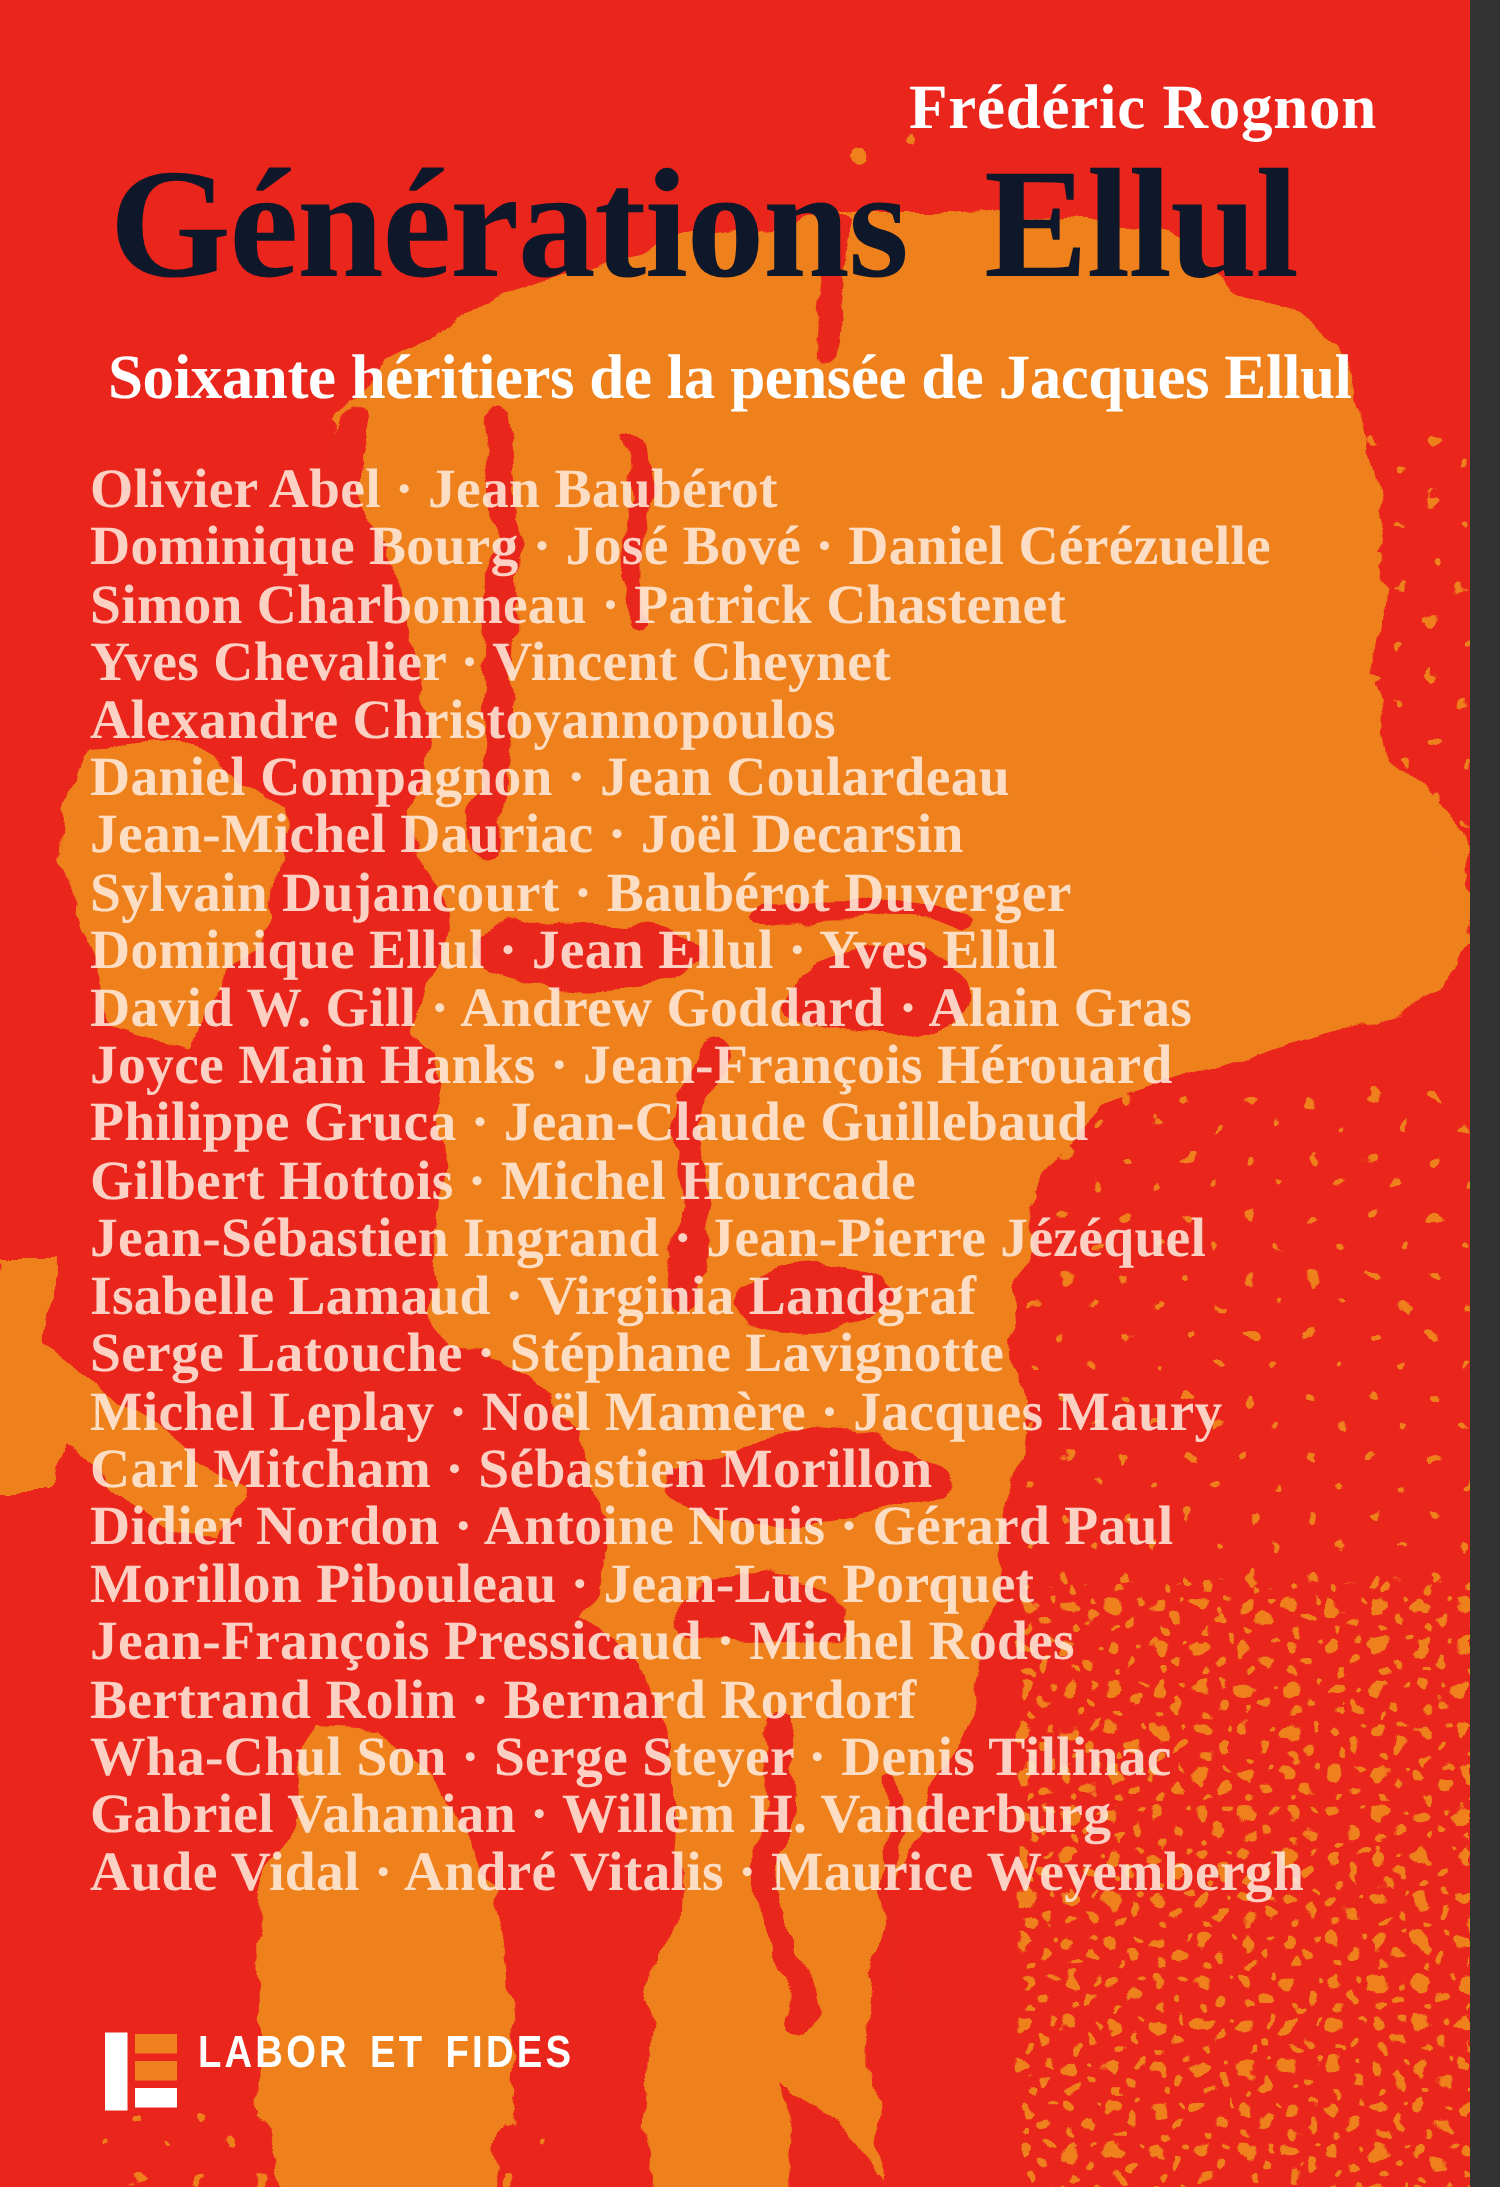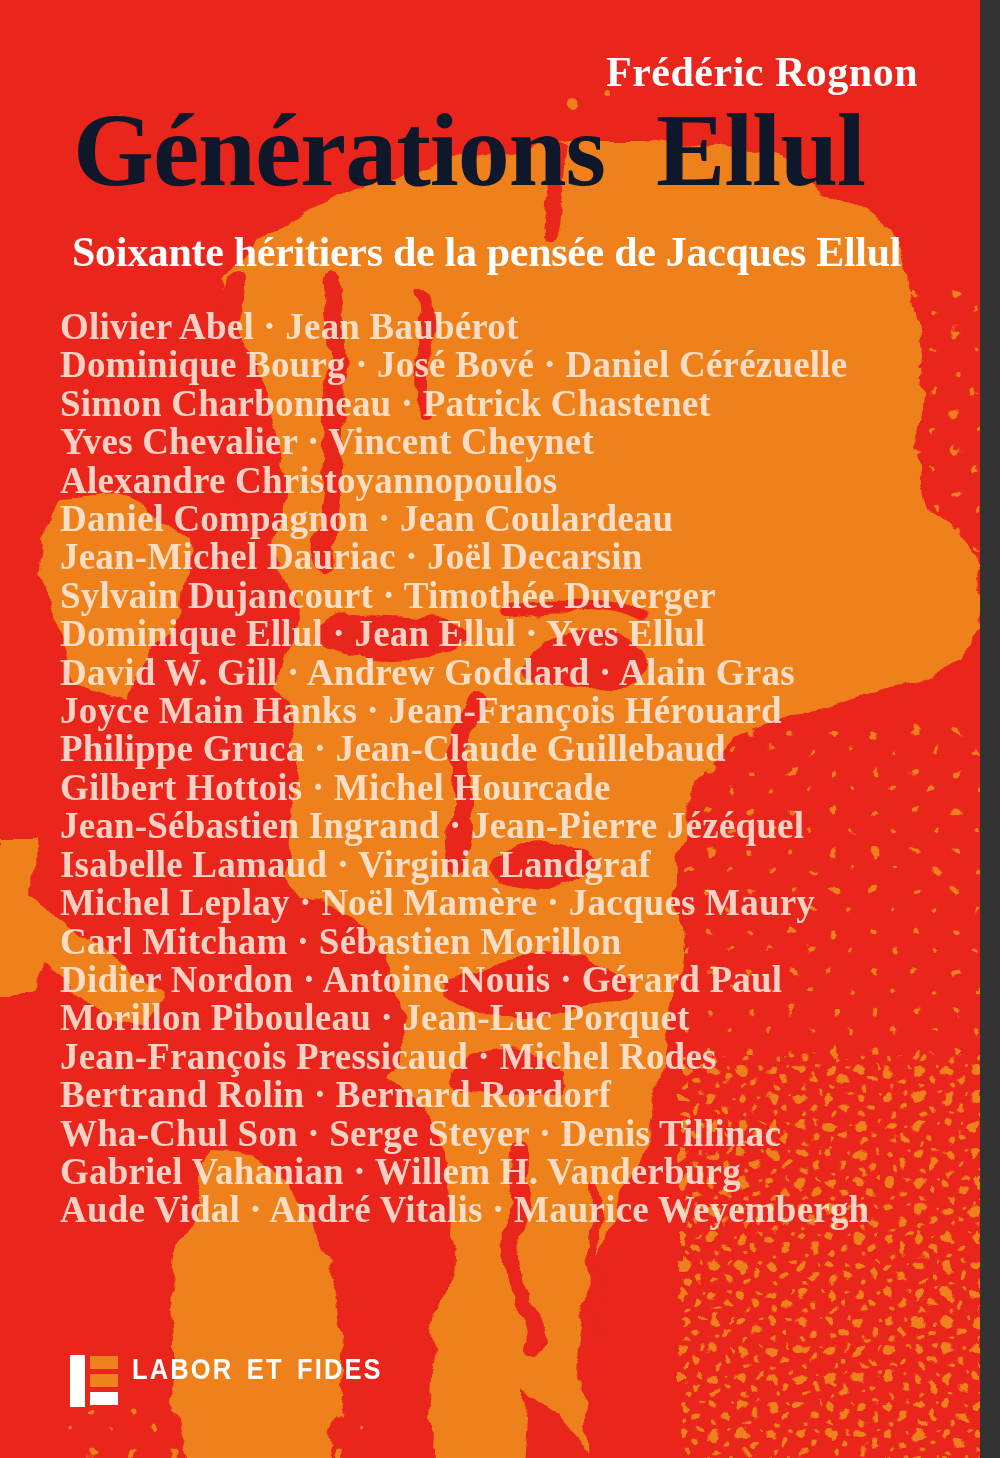--- a/index.html
+++ b/index.html
@@ -130,28 +130,29 @@
   <div class="subtitle">Soixante héritiers de la pensée de Jacques Ellul</div>
 
   <div class="names">
     <div>Olivier Abel · Jean Baubérot</div>
     <div>Dominique Bourg · José Bové · Daniel Cérézuelle</div>
     <div>Simon Charbonneau · Patrick Chastenet</div>
     <div>Yves Chevalier · Vincent Cheynet</div>
     <div>Alexandre Christoyannopoulos</div>
     <div>Daniel Compagnon · Jean Coulardeau</div>
     <div>Jean-Michel Dauriac · Joël Decarsin</div>
-    <div>Sylvain Dujancourt · Timothée Duverger</div>
+    <div>Sylvain Dujancourt · Baubérot Duverger</div>
     <div>Dominique Ellul · Jean Ellul · Yves Ellul</div>
     <div>David W. Gill · Andrew Goddard · Alain Gras</div>
     <div>Joyce Main Hanks · Jean-François Hérouard</div>
     <div>Philippe Gruca · Jean-Claude Guillebaud</div>
     <div>Gilbert Hottois · Michel Hourcade</div>
     <div>Jean-Sébastien Ingrand · Jean-Pierre Jézéquel</div>
     <div>Isabelle Lamaud · Virginia Landgraf</div>
+    <div>Serge Latouche · Stéphane Lavignotte</div>
     <div>Michel Leplay · Noël Mamère · Jacques Maury</div>
     <div>Carl Mitcham · Sébastien Morillon</div>
     <div>Didier Nordon · Antoine Nouis · Gérard Paul</div>
     <div>Morillon Pibouleau · Jean-Luc Porquet</div>
     <div>Jean-François Pressicaud · Michel Rodes</div>
     <div>Bertrand Rolin · Bernard Rordorf</div>
     <div>Wha-Chul Son · Serge Steyer · Denis Tillinac</div>
     <div>Gabriel Vahanian · Willem H. Vanderburg</div>
     <div>Aude Vidal · André Vitalis · Maurice Weyembergh</div>
   </div>

